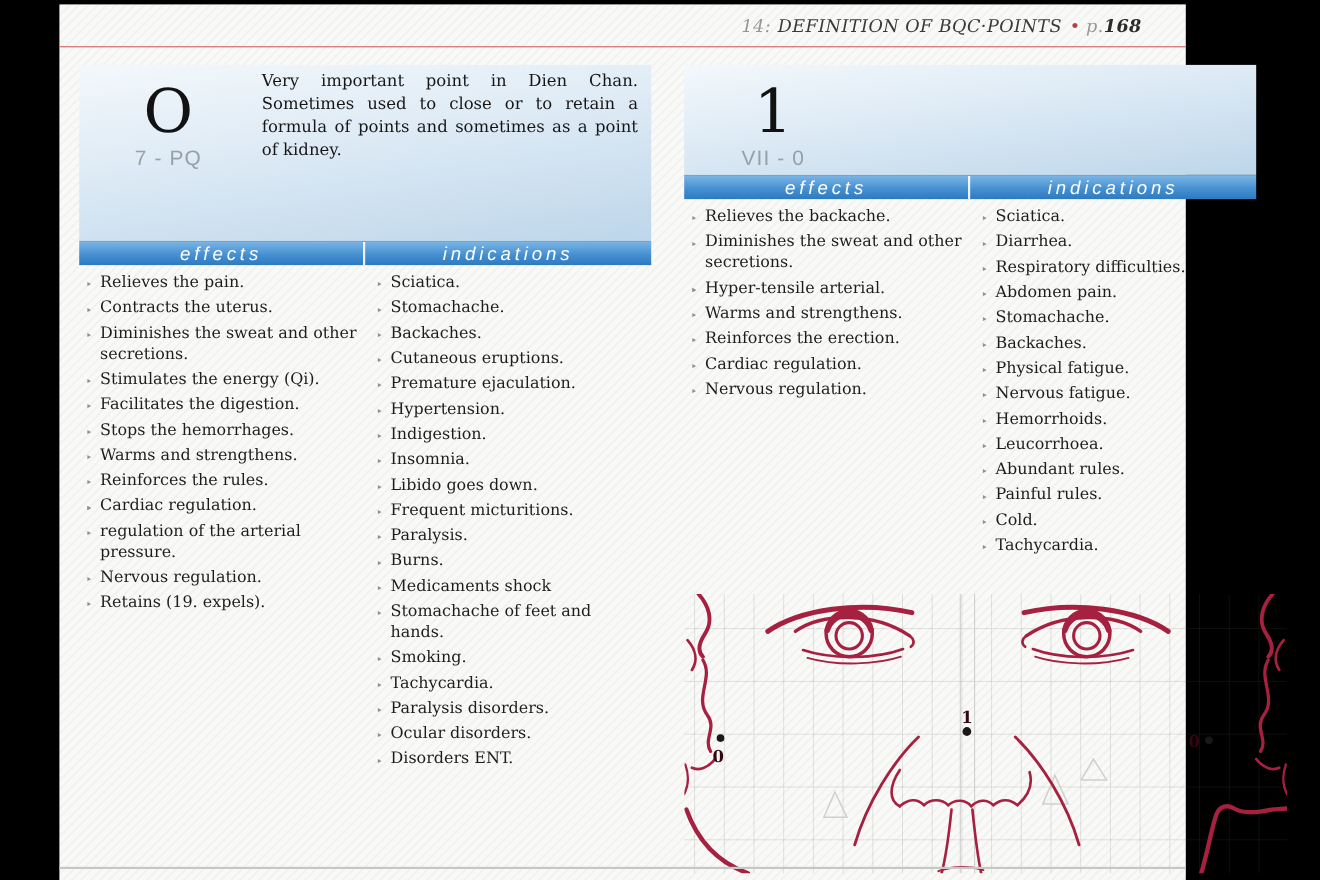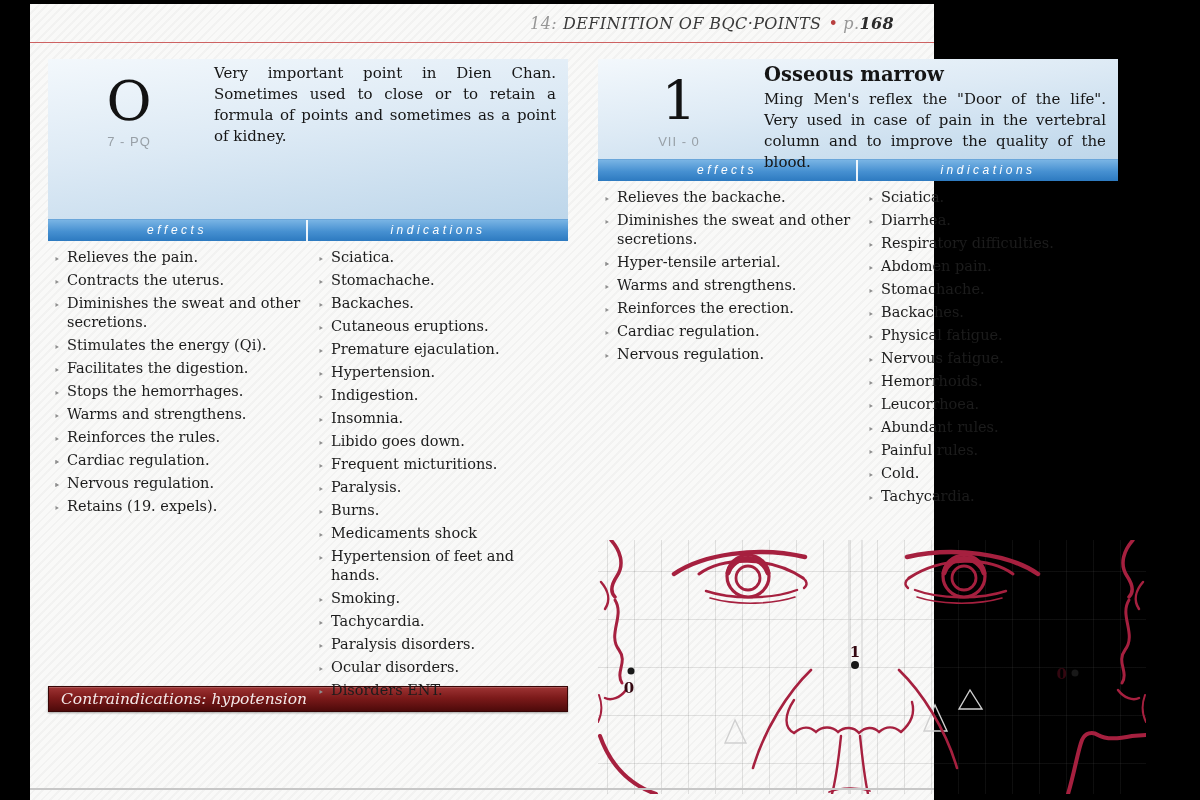--- a/index.html
+++ b/index.html
@@ -1,18 +1,18 @@
 <!DOCTYPE html>
 <html><head>
 <meta charset="utf-8">
 <style>
   * { margin:0; padding:0; box-sizing:border-box; }
   html,body { width:1200px; height:800px; background:#000; overflow:hidden;
               font-family:"DejaVu Serif", serif; }
-  .page { position:absolute; left:30px; top:4px; width:904px; height:796px;
+  .page { position:absolute; left:54px; top:4px; width:1024px; height:796px;
           background-color:#f9f9f8;
           background-image:repeating-linear-gradient(135deg, rgba(0,0,0,0.028) 0px, rgba(0,0,0,0.028) 2px, transparent 2px, transparent 6px); }
 
   
   .page-header { position:absolute; top:10px; right:40px; font-style:italic; font-size:16px; letter-spacing:0.4px; white-space:nowrap; }
   .page-header .ch { color:#979797; margin-right:6px; }
   .page-header .ttl { color:#3a3a3a; }
   .page-header .dot { color:#b84040; margin:0 5px 0 7px; }
   .page-header .pp { color:#979797; }
   .page-header .pn { color:#2b2b2b; font-weight:600; }
@@ -23,29 +23,29 @@
   .panel.leftp { left:18px; }
   .panel.rightp { left:568px; }
 
   .head { display:flex;
           background:linear-gradient(172deg,#f3f8fc 0%, #ddeaf5 45%, #bdd6ea 100%);
           background-blend-mode:multiply; }
   .panel.leftp .head { height:160px; }
   .panel.rightp .head { height:100px; }
   .numcol { width:162px; flex:0 0 162px; display:flex; flex-direction:column; align-items:center; padding-top:14px; }
   .bignum { font-size:55px; line-height:56px; color:#121212; }
-  .code { font-size:13px; color:#98a0a7; letter-spacing:1px; margin-top:5px; font-family:"Liberation Sans", sans-serif; }
+  .code { font-size:19px; color:#98a0a7; letter-spacing:1px; margin-top:5px; font-family:"Liberation Sans", sans-serif; }
   .headtext { flex:1; padding:4px 12px 0 4px; }
   .headtext h2 { font-size:19.5px; font-weight:600; color:#151515; margin-bottom:3px; }
   .headtext p { font-size:15px; line-height:21px; color:#161616; text-align:justify; }
 
   .colbar { display:flex; height:22px; border-top:1px solid #6aa6da;
             background:linear-gradient(#79b4e4 0%, #4690d1 55%, #2d7ac0 100%); }
   .colbar .half { width:50%; text-align:center; color:#fff; font-family:"Liberation Sans", sans-serif;
-                  font-style:italic; font-size:12px; letter-spacing:3.5px; line-height:21px; }
+                  font-style:italic; font-size:17px; letter-spacing:3.5px; line-height:21px; }
   .colbar .half:first-child { border-right:2px solid rgba(255,255,255,0.9); }
 
   .pbody { display:flex; }
   .panel.leftp .pbody { height:445px; }
   .panel.rightp .pbody { height:330px; }
   .pbody .col { width:260px; flex:0 0 260px; padding:7px 6px 0 6px; }
   .pbody .col + .col { padding-left:10px; }
   .li { position:relative; padding-left:13px; margin-bottom:4px;
         font-size:14.5px; line-height:19px; color:#1c1c1c; }
   .li .bullet { position:absolute; left:0; top:2px; font-size:10px; color:#8f8f8f; font-family:"DejaVu Sans", sans-serif; }
@@ -92,58 +92,53 @@
           <div class="li"><span class="bullet">‣</span><span>Relieves the pain.</span></div>
           <div class="li"><span class="bullet">‣</span><span>Contracts the uterus.</span></div>
           <div class="li"><span class="bullet">‣</span><span>Diminishes the sweat and other secretions.</span></div>
           <div class="li"><span class="bullet">‣</span><span>Stimulates the energy (Qi).</span></div>
           <div class="li"><span class="bullet">‣</span><span>Facilitates the digestion.</span></div>
           <div class="li"><span class="bullet">‣</span><span>Stops the hemorrhages.</span></div>
           <div class="li"><span class="bullet">‣</span><span>Warms and strengthens.</span></div>
           <div class="li"><span class="bullet">‣</span><span>Reinforces the rules.</span></div>
           <div class="li"><span class="bullet">‣</span></div>
           <div class="li"><span class="bullet">‣</span><span>Cardiac regulation.</span></div>
-          <div class="li"><span class="bullet">‣</span></div>
+          <div class="li"><span class="bullet">‣</span><span>regulation of the arterial pressure.</span></div>
           <div class="li"><span class="bullet">‣</span><span>Nervous regulation.</span></div>
           <div class="li"><span class="bullet">‣</span><span>Retains (19. expels).</span></div>
         </div>
       <div class="col">
           <div class="li"><span class="bullet">‣</span><span>Sciatica.</span></div>
           <div class="li"><span class="bullet">‣</span><span>Stomachache.</span></div>
           <div class="li"><span class="bullet">‣</span><span>Backaches.</span></div>
           <div class="li"><span class="bullet">‣</span><span>Cutaneous eruptions.</span></div>
           <div class="li"><span class="bullet">‣</span><span>Premature ejaculation.</span></div>
           <div class="li"><span class="bullet">‣</span><span>Hypertension.</span></div>
           <div class="li"><span class="bullet">‣</span><span>Indigestion.</span></div>
           <div class="li"><span class="bullet">‣</span><span>Insomnia.</span></div>
           <div class="li"><span class="bullet">‣</span><span>Libido goes down.</span></div>
           <div class="li"><span class="bullet">‣</span><span>Frequent micturitions.</span></div>
           <div class="li"><span class="bullet">‣</span><span>Paralysis.</span></div>
           <div class="li"><span class="bullet">‣</span><span>Burns.</span></div>
           <div class="li"><span class="bullet">‣</span><span>Medicaments shock</span></div>
-          <div class="li"><span class="bullet">‣</span><span>Hypertension of feet and hands.</span></div>
+          <div class="li"><span class="bullet">‣</span><span>Stomachache of feet and hands.</span></div>
           <div class="li"><span class="bullet">‣</span><span>Smoking.</span></div>
           <div class="li"><span class="bullet">‣</span><span>Tachycardia.</span></div>
           <div class="li"><span class="bullet">‣</span><span>Paralysis disorders.</span></div>
           <div class="li"><span class="bullet">‣</span><span>Ocular disorders.</span></div>
           <div class="li"><span class="bullet">‣</span><span>Disorders ENT.</span></div>
         </div>
     </div>
-    <div class="contra">Contraindications: hypotension</div>
   </section>
 
   <section class="panel rightp">
     <div class="head">
       <div class="numcol">
         <div class="bignum">1</div>
         <div class="code">VII - 0</div>
-      </div>
-      <div class="headtext">
-        <h2>Osseous marrow</h2>
-        <p>Ming Men's reflex the "Door of the life". Very used in case of pain in the vertebral column and to improve the quality of the blood.</p>
       </div>
     </div>
     <div class="colbar">
       <div class="half">effects</div>
       <div class="half">indications</div>
     </div>
     <div class="pbody">
       <div class="col">
           <div class="li"><span class="bullet">‣</span><span>Relieves the backache.</span></div>
           <div class="li"><span class="bullet">‣</span><span>Diminishes the sweat and other secretions.</span></div>

